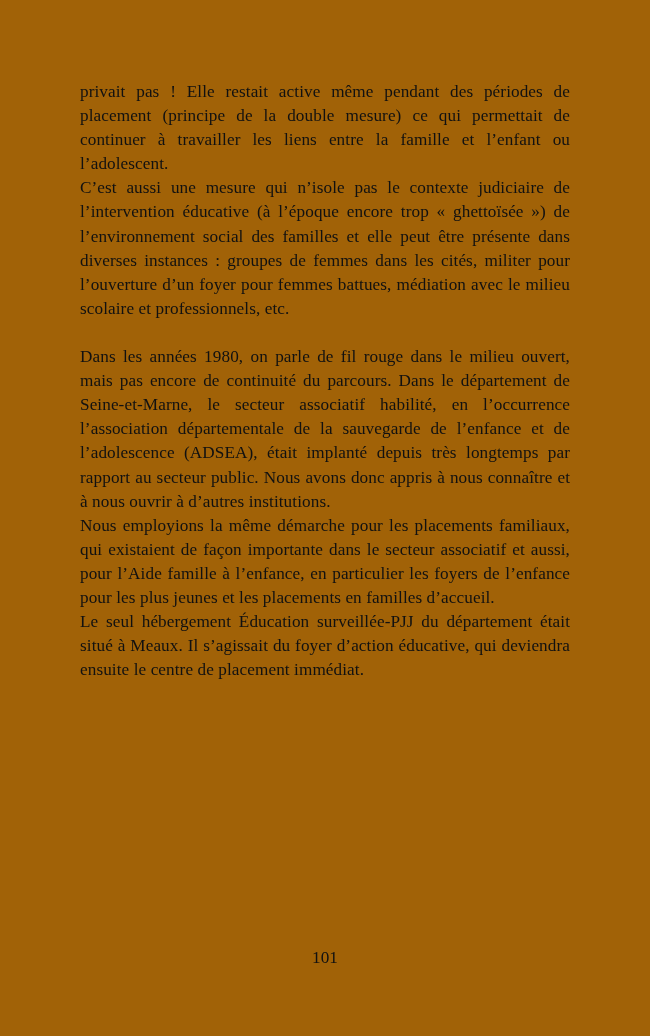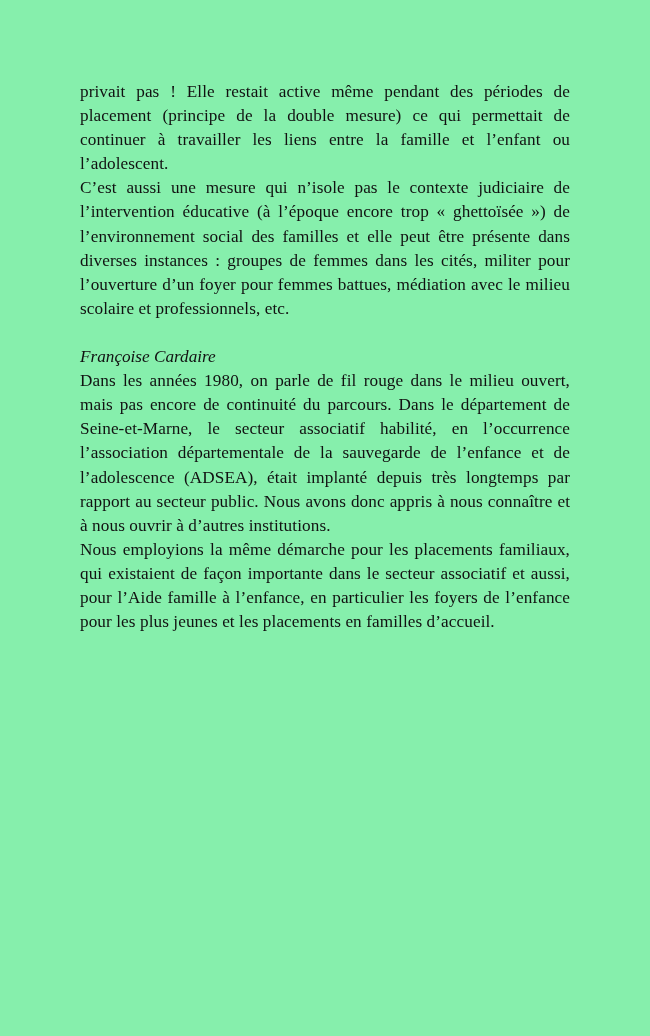--- a/index.html
+++ b/index.html
@@ -12,21 +12,21 @@
     width: 650px;
     height: 1036px;
     position: relative;
     font-family: "Liberation Serif", "DejaVu Serif", serif;
     color: #111111;
     overflow: hidden;
   }
   .page {
     position: absolute;
     inset: 0;
-    background: #86efac;
+    background: #a16207;
   }
   .text-block {
     position: absolute;
     left: 80px;
     top: 80px;
     width: 490px;
   }
   .para {
     margin: 0;
     font-size: 17.2px;
@@ -66,24 +66,25 @@
 <div class="page">
 
   <div class="text-block">
 
     <p class="para">privait pas ! Elle restait active même pendant des périodes de placement (principe de la double mesure) ce qui permettait de continuer à travailler les liens entre la famille et l’enfant ou l’adolescent.</p>
 
     <p class="para">C’est aussi une mesure qui n’isole pas le contexte judiciaire de l’intervention éducative (à l’époque encore trop « ghettoïsée ») de l’environnement social des familles et elle peut être présente dans diverses instances : groupes de femmes dans les cités, militer pour l’ouverture d’un foyer pour femmes battues, médiation avec le milieu scolaire et professionnels, etc.</p>
 
     <div class="spacer"></div>
 
-    <p class="byline">Françoise Cardaire</p>
 
     <p class="para">Dans les années 1980, on parle de fil rouge dans le milieu ouvert, mais pas encore de continuité du parcours. Dans le département de Seine-et-Marne, le secteur associatif habilité, en l’occurrence l’association départementale de la sauvegarde de l’enfance et de l’adolescence (ADSEA), était implanté depuis très longtemps par rapport au secteur public. Nous avons donc appris à nous connaître et à nous ouvrir à d’autres institutions.</p>
 
     <p class="para">Nous employions la même démarche pour les placements familiaux, qui existaient de façon importante dans le secteur associatif et aussi, pour l’Aide famille à l’enfance, en particulier les foyers de l’enfance pour les plus jeunes et les placements en familles d’accueil.</p>
 
+    <p class="para">Le seul hébergement Éducation surveillée-PJJ du département était situé à Meaux. Il s’agissait du foyer d’action éducative, qui deviendra ensuite le centre de placement immédiat.</p>
 
 
   </div>
 
+  <div class="folio">101</div>
 
 </div>
 
 </body></html>

